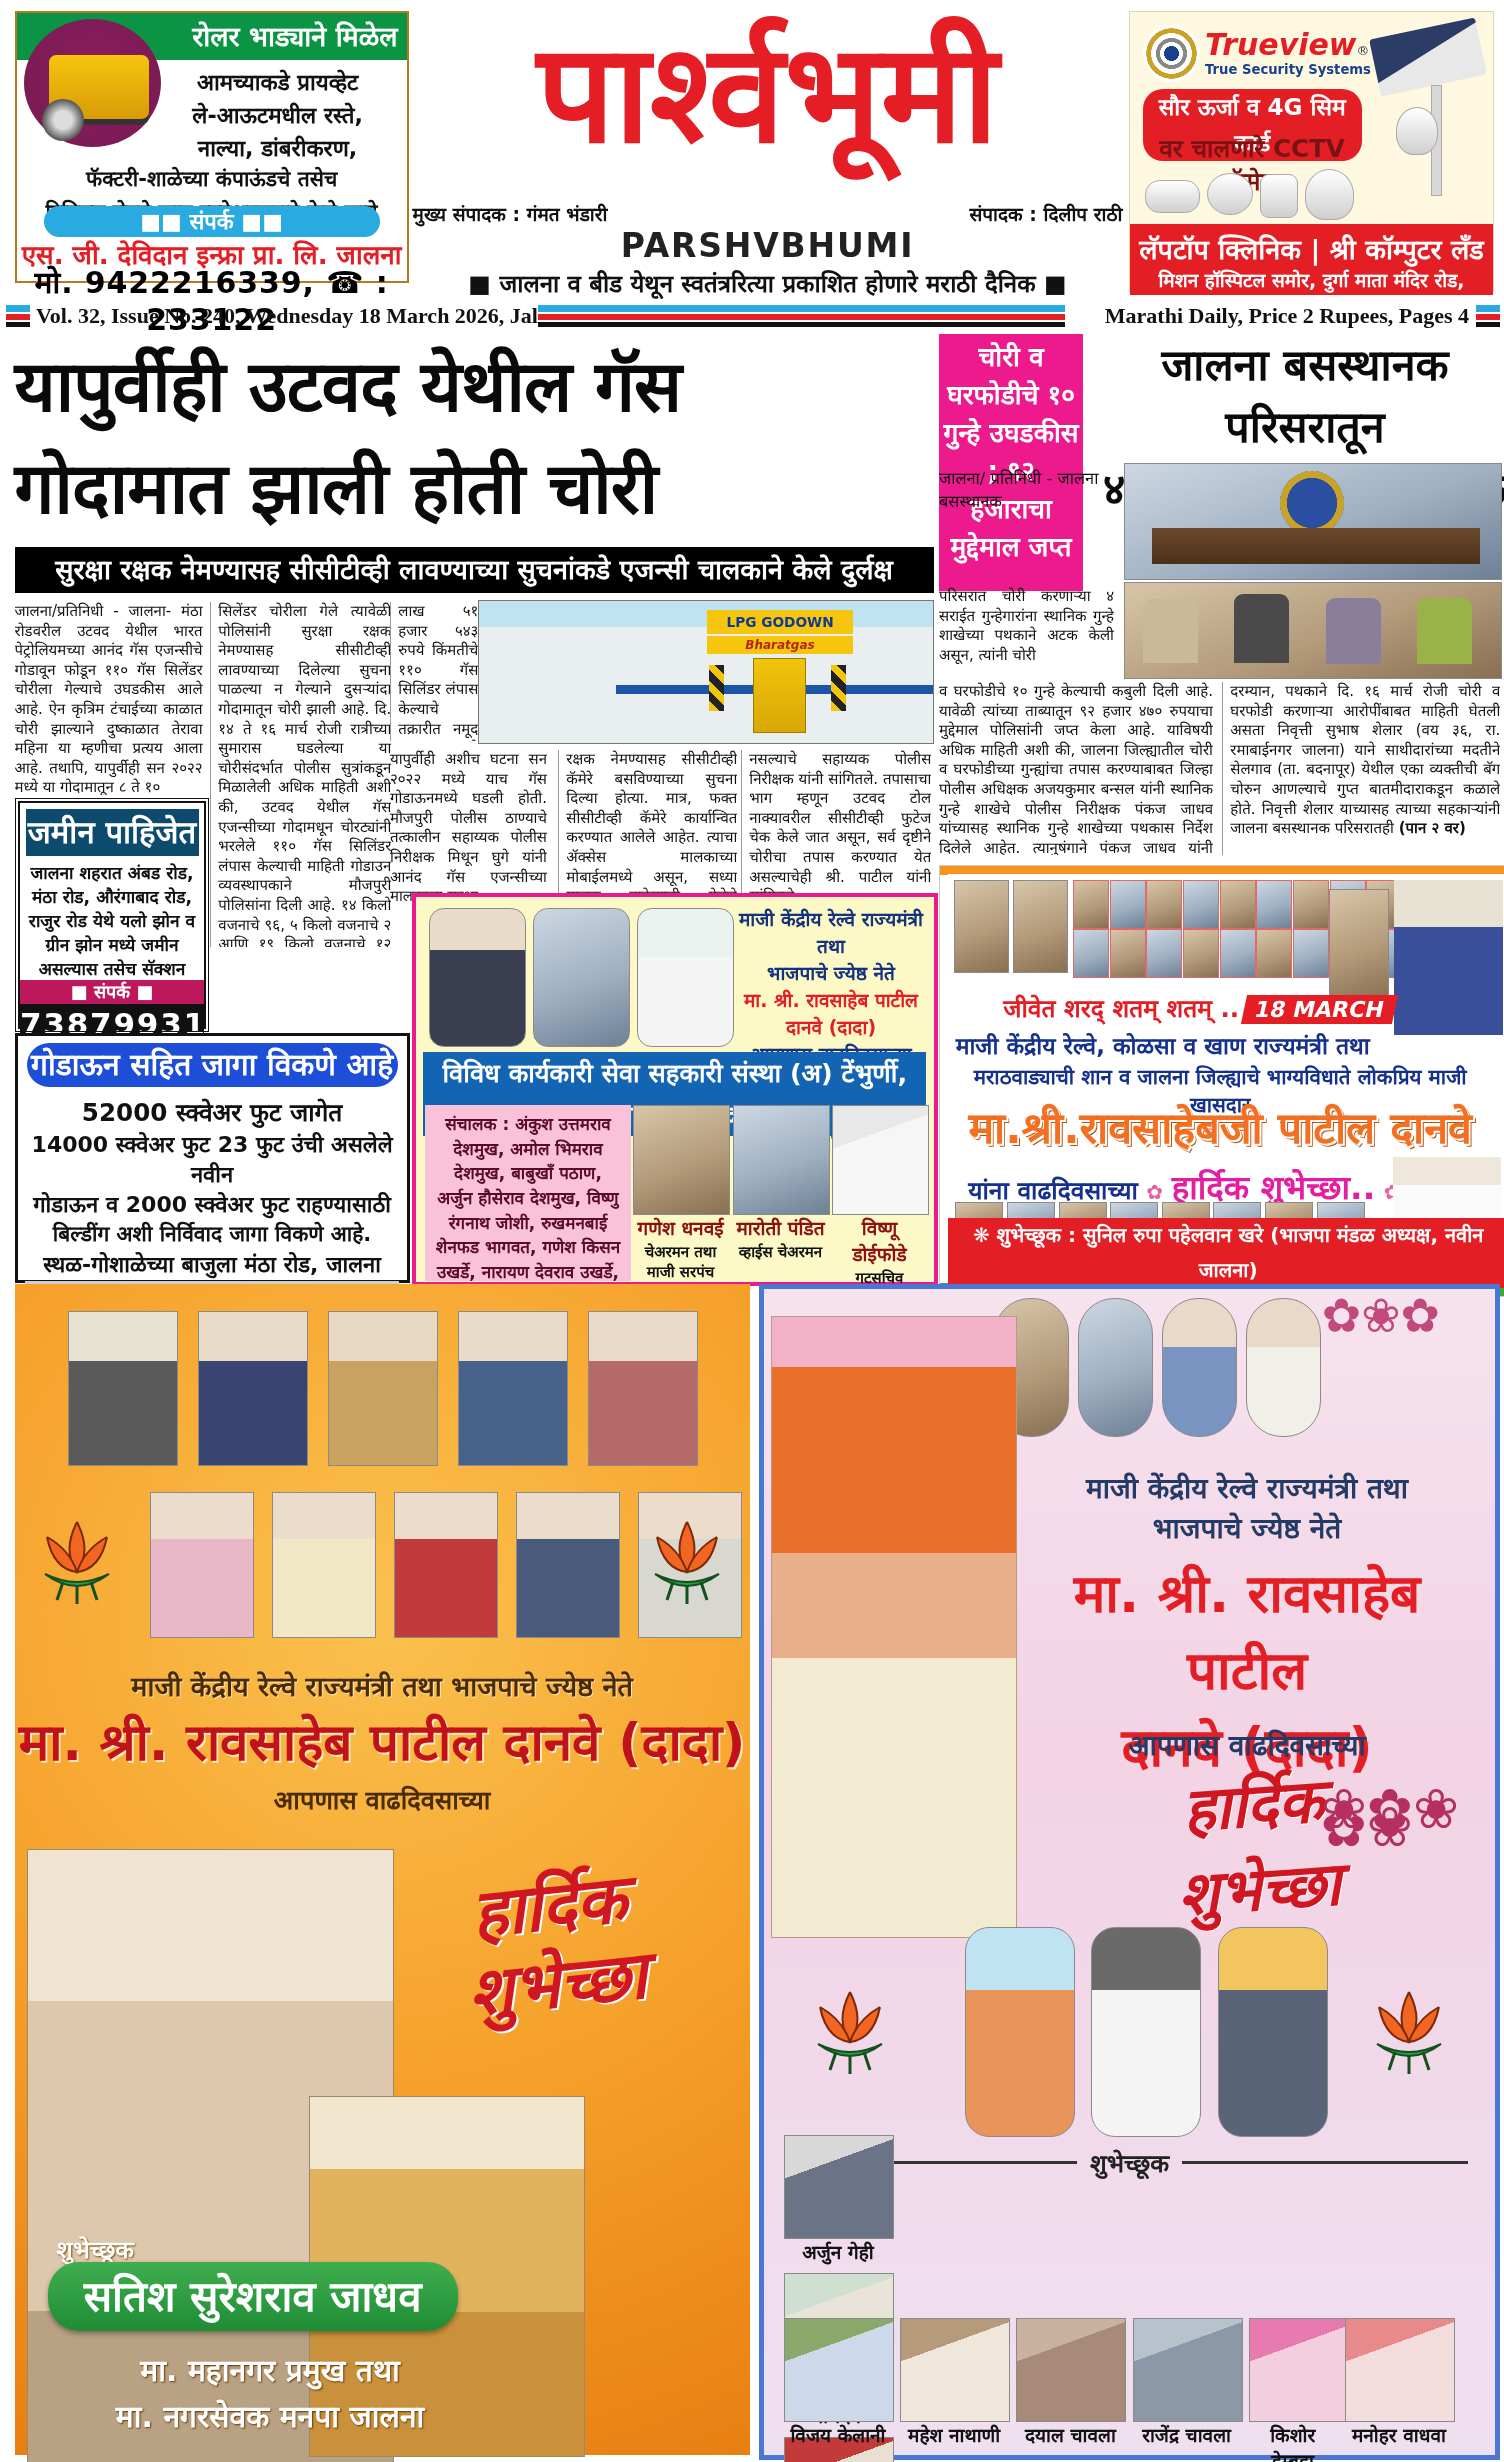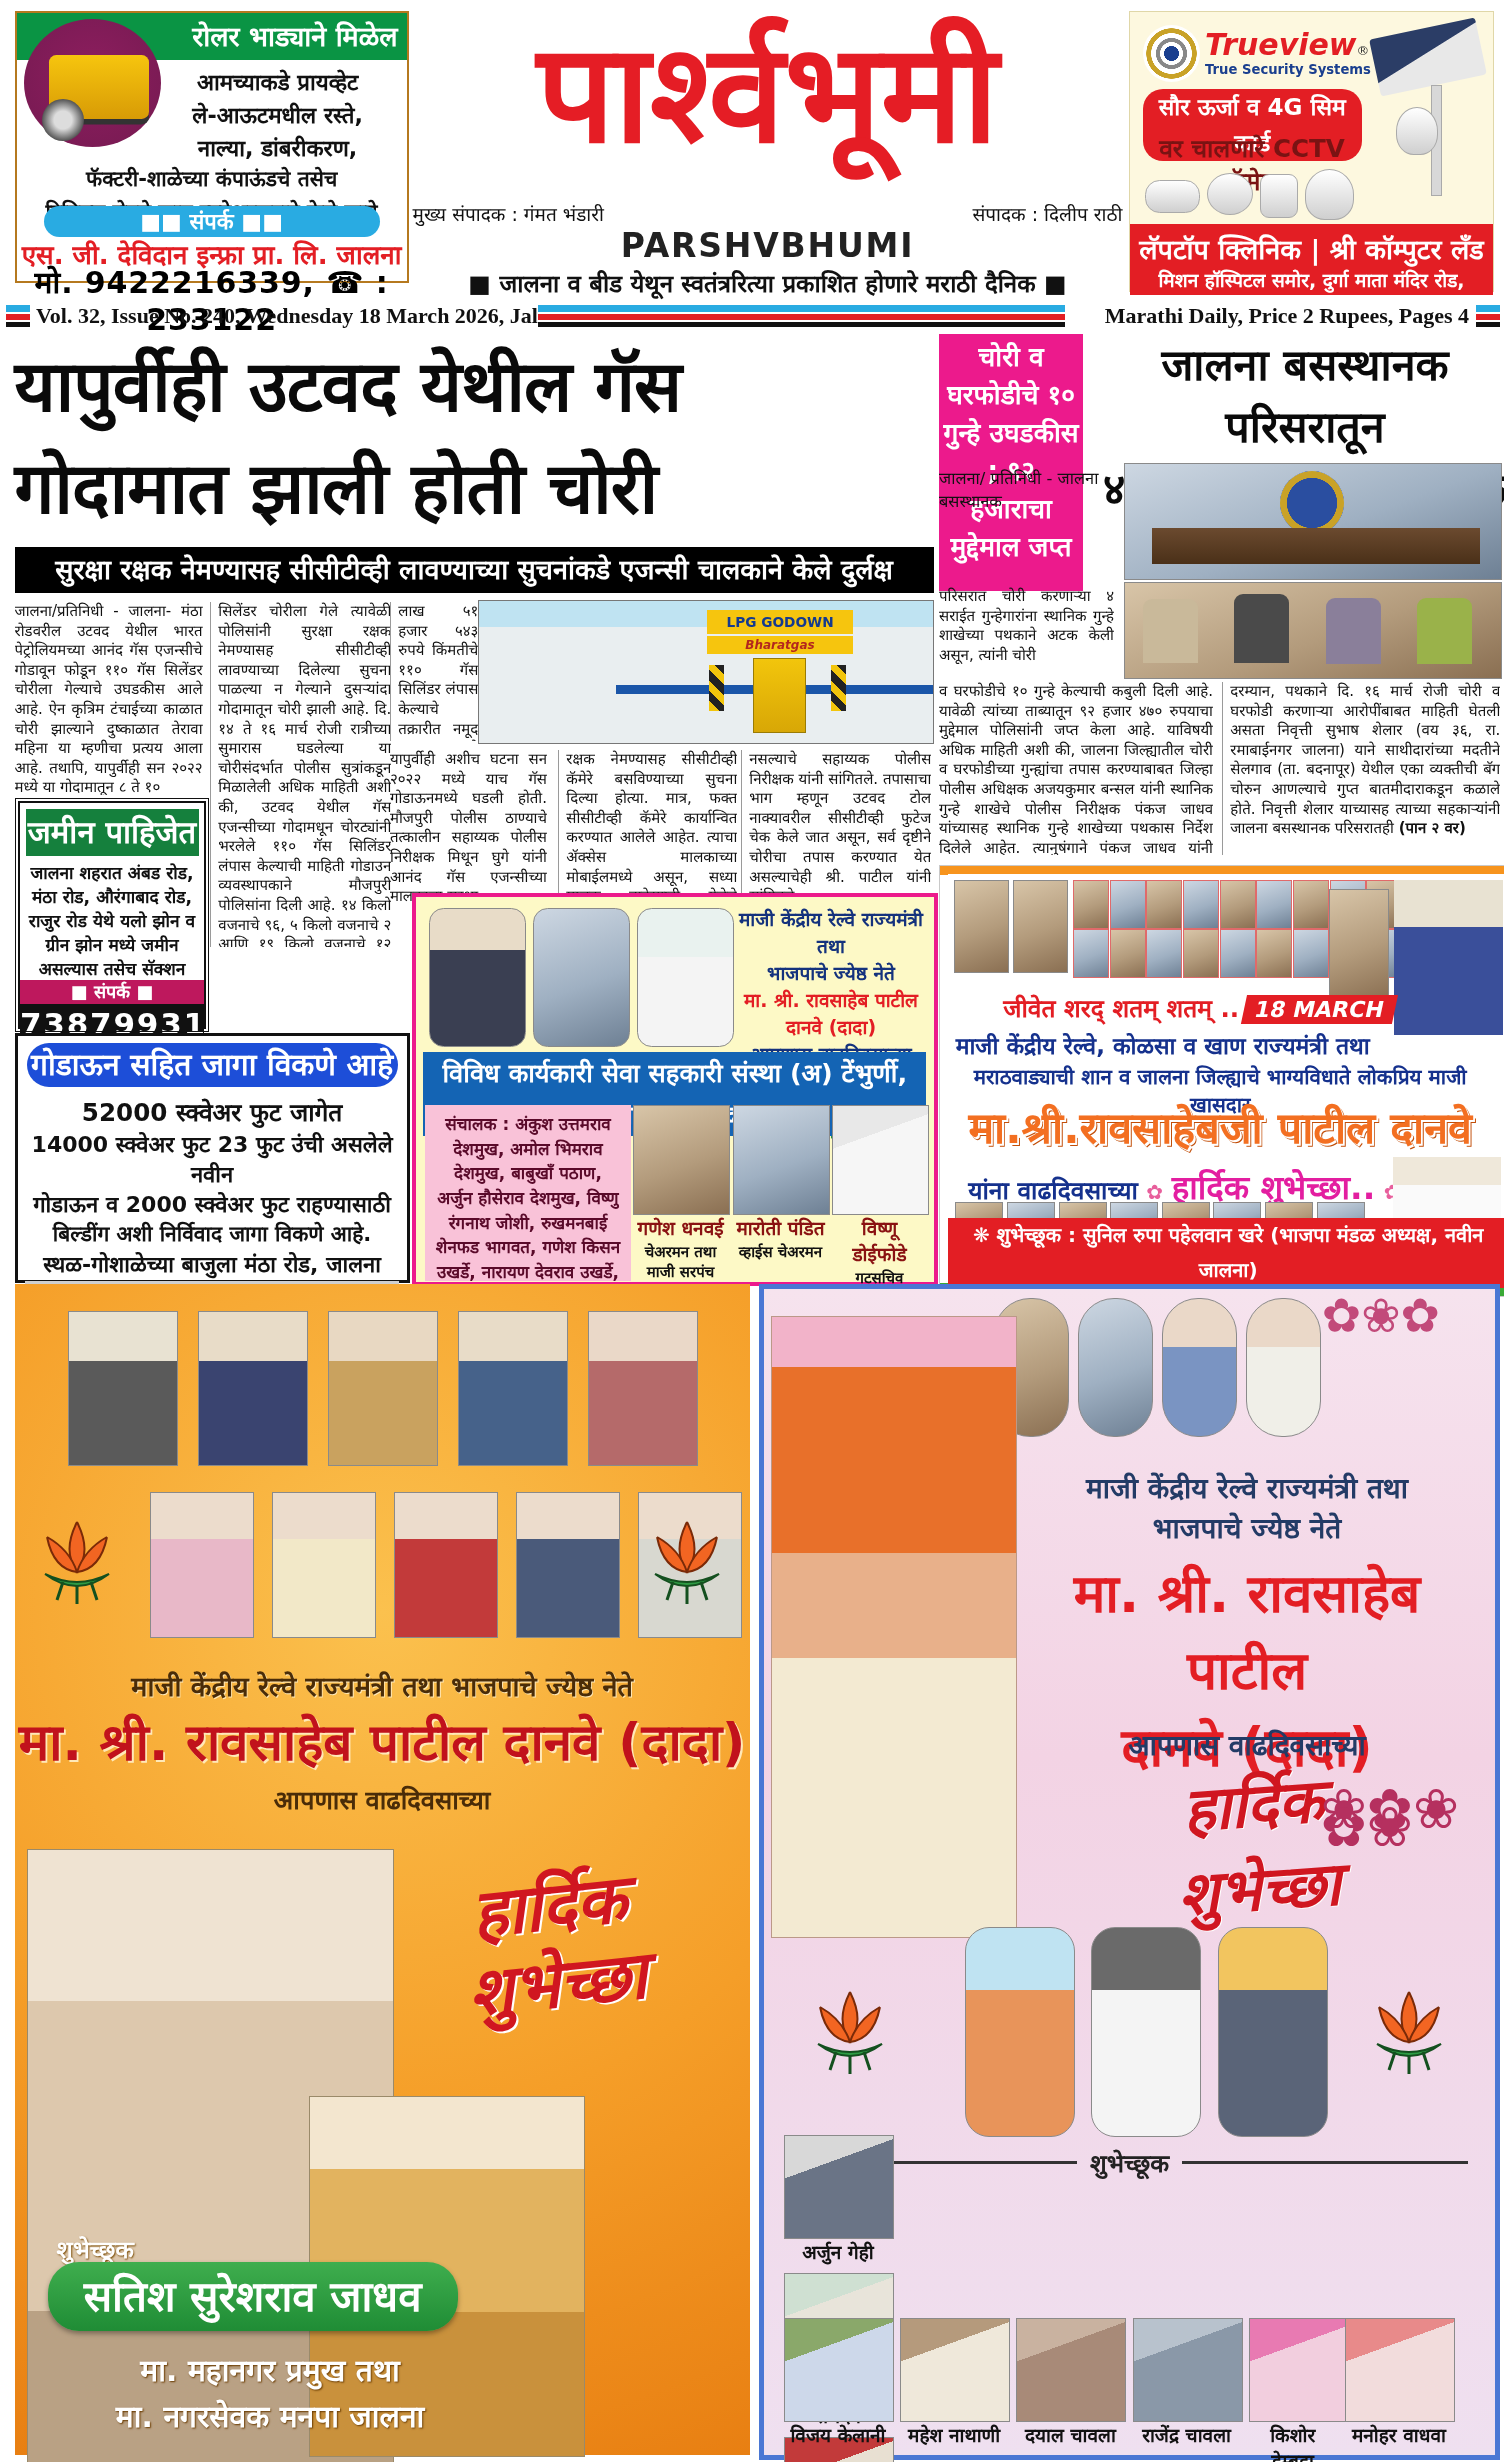--- a/index.html
+++ b/index.html
@@ -31,32 +31,32 @@
   .tv-line{color:#7a1313;font-size:24.6px;font-weight:bold;text-align:center;}
   .cam{background:linear-gradient(180deg,#fff,#cfcfcf);border:0.9px solid #aaa;border-radius:5.5px;}
   .solarcam{position:absolute;background:linear-gradient(160deg,#2b3d66 0 45%,#e8e8e8 46%);border-radius:3.6px;}
   .tv-foot{background:#e31e24;color:#fff;text-align:center;}
   .tv-f1{font-size:27px;font-weight:bold;padding-top:5.5px;}
   .tv-f2{font-size:19px;font-weight:bold;}
   .tv-f3{font-size:26.4px;font-weight:bold;letter-spacing:0.9px;}
   
   .mast-title{color:#e51d25;font-size:137px;font-weight:bold;line-height:173px;text-align:center;
      font-family:"DejaVu Sans",sans-serif;}
-  .mast-ed{font-size:19px;font-weight:normal;}
+  .mast-ed{font-size:19px;font-weight:bold;}
   .mast-en{font-size:33px;font-weight:bold;letter-spacing:1.8px;color:#222;text-align:center;}
   .mast-tag{font-size:24px;font-weight:bold;text-align:center;}
   .dateline{font-family:"Liberation Serif",serif;font-size:22px;font-weight:bold;}
   .rule3{background:linear-gradient(180deg,#29abe2 0 30%,#fff 30% 40%,#e31e24 40% 68%,#fff 68% 78%,#111 78% 100%);}
   
   .headline{font-size:71px;font-weight:bold;color:#0a0a0a;line-height:102px;letter-spacing:-0.9px;}
   .subhead{background:#000;color:#fff;font-size:27px;font-weight:bold;line-height:46px;text-align:center;}
   .body-t{font-size:15px;line-height:19.6px;}
   .colrule{border-left:0.9px solid #9a9a9a;}
   .sec-box{border:2.7px solid #111;outline:1.8px solid #111;outline-offset:2.7px;background:#fff;}
-  .sec-title{background:#15803d;color:#fff;font-size:31px;font-weight:bold;text-align:center;line-height:47px;}
+  .sec-title{background:#0c4a6e;color:#fff;font-size:31px;font-weight:bold;text-align:center;line-height:47px;}
   .sec-body{font-size:17.3px;font-weight:bold;text-align:center;line-height:24px;}
   .sec-contact{background:#be185d;color:#fff;font-size:18px;font-weight:bold;text-align:center;line-height:24px;}
   .sec-phone{background:#111;color:#fff;font-size:31px;font-weight:bold;text-align:center;line-height:40px;letter-spacing:1.8px;}
   .gd-ad{border:3.6px solid #111;background:#fff;}
   .gd-title{background:#1d4ed8;color:#fff;border-radius:24px;font-size:30px;font-weight:bold;text-align:center;line-height:44px;}
   .gd-line{font-size:24.6px;font-weight:bold;text-align:center;line-height:35px;}
   .gd-phone{background:#cfcfcf;font-size:33px;font-weight:bold;text-align:center;line-height:47px;}
   
   .ph{background:linear-gradient(160deg,#d8c5a8 0%,#b39b7c 55%,#8a6f52 100%);border:0.9px solid #8a8a8a;}
   .ph2{background:linear-gradient(160deg,#cdd7e2 0%,#9fb0c2 55%,#6e8094 100%);border:0.9px solid #8a8a8a;}

